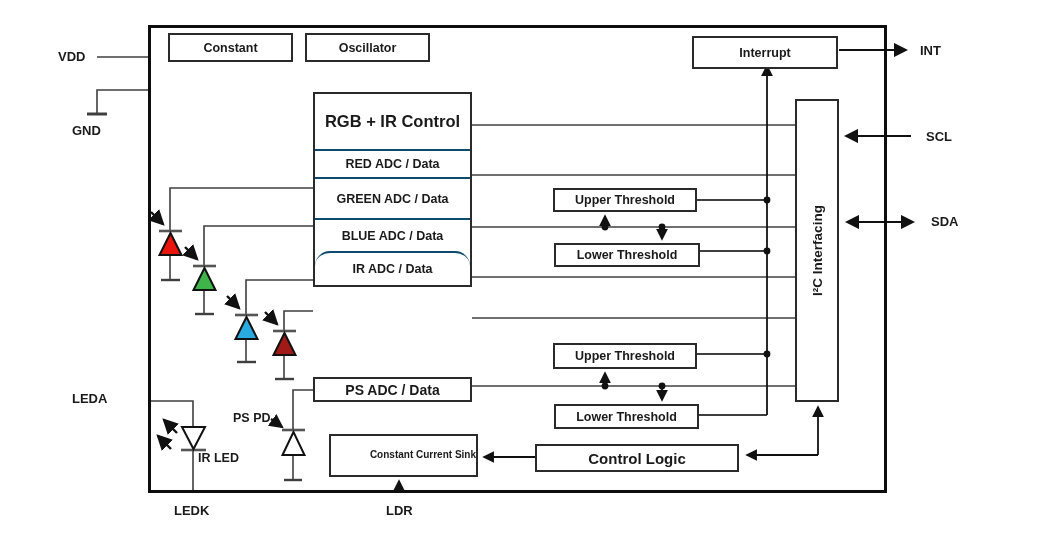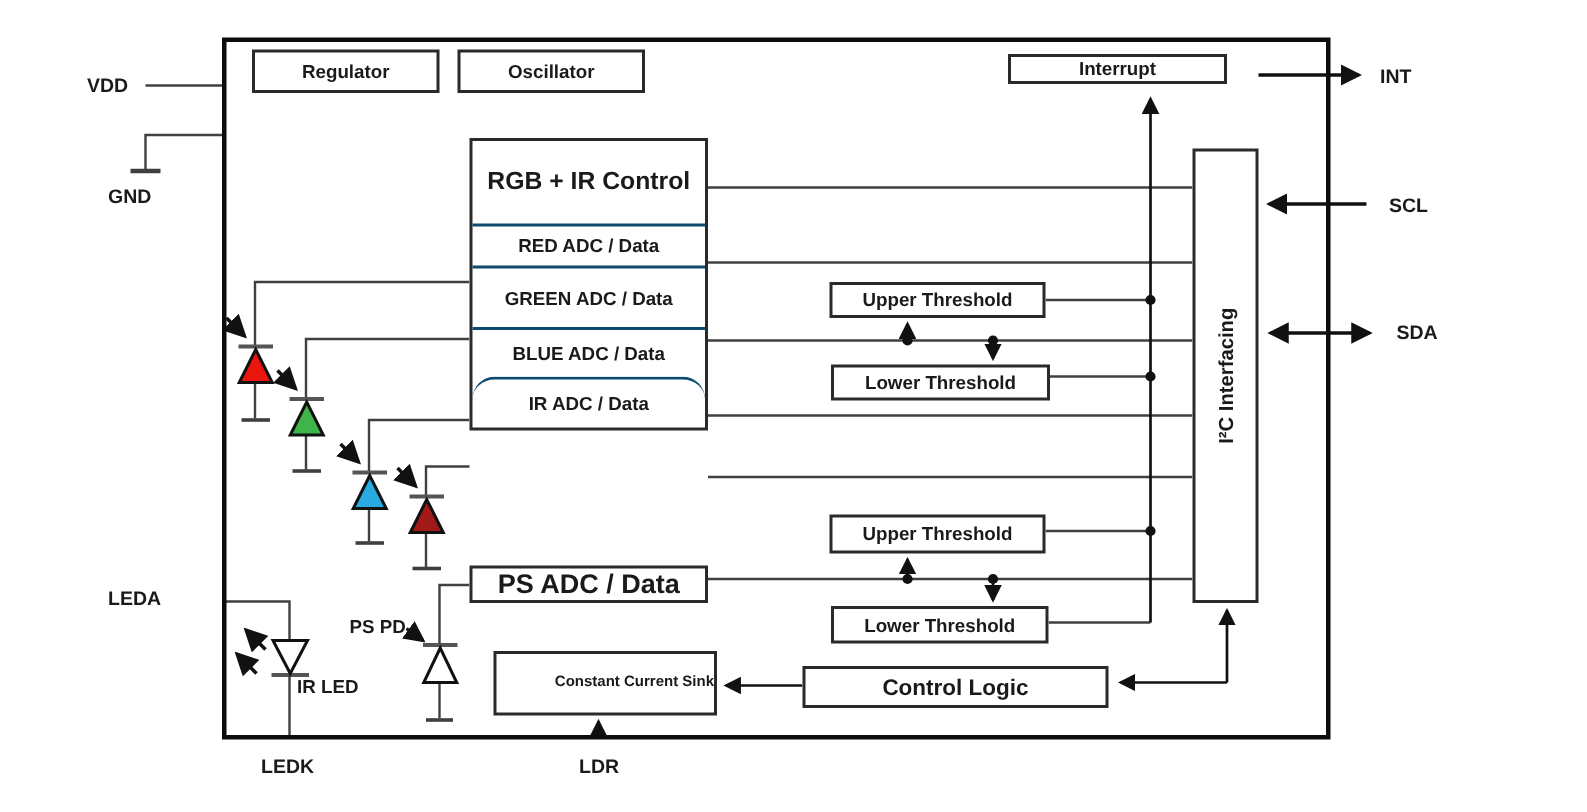--- a/index.html
+++ b/index.html
@@ -6,21 +6,21 @@
   #canvas{position:relative;width:1058px;height:541px;background:#fff;
           font-family:"Liberation Sans","DejaVu Sans",sans-serif;color:#1a1a1a;overflow:hidden;}
   #wires{position:absolute;left:0;top:0;width:1058px;height:541px;}
   .box{position:absolute;background:#fff;border:2px solid #2a2a2a;box-sizing:border-box;
        display:flex;align-items:center;justify-content:center;font-weight:bold;text-align:center;}
   #chip{position:absolute;left:148px;top:25px;width:739px;height:468px;
         border:3px solid #0d0d0d;box-sizing:border-box;background:transparent;}
   .pin{position:absolute;font-weight:bold;font-size:13px;white-space:nowrap;}
   .small-lbl{position:absolute;font-weight:bold;font-size:12.5px;white-space:nowrap;}
   .f12{font-size:12.5px;}
-  .f14{font-size:18px;}
+  .f14{font-size:14px;}
   .f15{font-size:15px;}
   .rgb-block{position:absolute;left:313px;top:92px;width:159px;height:195px;
              border:2px solid #2a2a2a;box-sizing:border-box;background:#fff;
              display:flex;flex-direction:column;font-weight:bold;}
   .rgb-row{border-top:2px solid #0c4a6e;display:flex;align-items:center;justify-content:center;
            font-size:12.5px;box-sizing:border-box;}
   .rgb-head{display:flex;align-items:center;justify-content:center;height:73px;font-size:16.5px;}
   .i2c span{transform:rotate(-90deg);white-space:nowrap;font-size:13.5px;}
   .ccs{flex-direction:column;align-items:flex-end;justify-content:center;
        padding-left:9px;font-size:10px;line-height:1.25;text-align:left;}
@@ -141,21 +141,21 @@
       <line x1="818" y1="455" x2="818" y2="407" marker-end="url(#ah)"></line>
       <line x1="818" y1="455" x2="747" y2="455" marker-end="url(#ah)"></line>
       <line x1="535" y1="457" x2="484" y2="457" marker-end="url(#ah)"></line>
       <line x1="399" y1="492" x2="399" y2="481" marker-end="url(#ah)"></line>
     </g>
   </svg>
 
   <div id="chip"></div>
 
   <div class="box f12" style="left:168px;top:33px;width:125px;height:29px;">
-    <span>Regulator</span>
+    <span>Constant</span>
   </div>
   <div class="box f12" style="left:305px;top:33px;width:125px;height:29px;">
     <span>Oscillator</span>
   </div>
 
   <div class="rgb-block">
     <div class="rgb-head">RGB + IR Control</div>
     <div class="rgb-row" style="height:37px;">RED ADC / Data</div>
     <div class="rgb-row" style="height:54px;">GREEN ADC / Data</div>
     <div class="rgb-row" style="height:42px;">BLUE ADC / Data</div>
@@ -173,21 +173,21 @@
     <span>Lower Threshold</span>
   </div>
 
   <div class="box f12" style="left:553px;top:343px;width:144px;height:26px;">
     <span>Upper Threshold</span>
   </div>
   <div class="box f12" style="left:554px;top:404px;width:145px;height:25px;">
     <span>Lower Threshold</span>
   </div>
 
-  <div class="box f12" style="left:672px;top:36px;width:146px;height:20px;">
+  <div class="box f12" style="left:692px;top:36px;width:146px;height:33px;">
     <span>Interrupt</span>
   </div>
 
   <div class="box i2c" style="left:795px;top:99px;width:44px;height:303px;">
     <span>I²C Interfacing</span>
   </div>
 
   <div class="box f15" style="left:535px;top:444px;width:204px;height:28px;">
     <span>Control Logic</span>
   </div>

